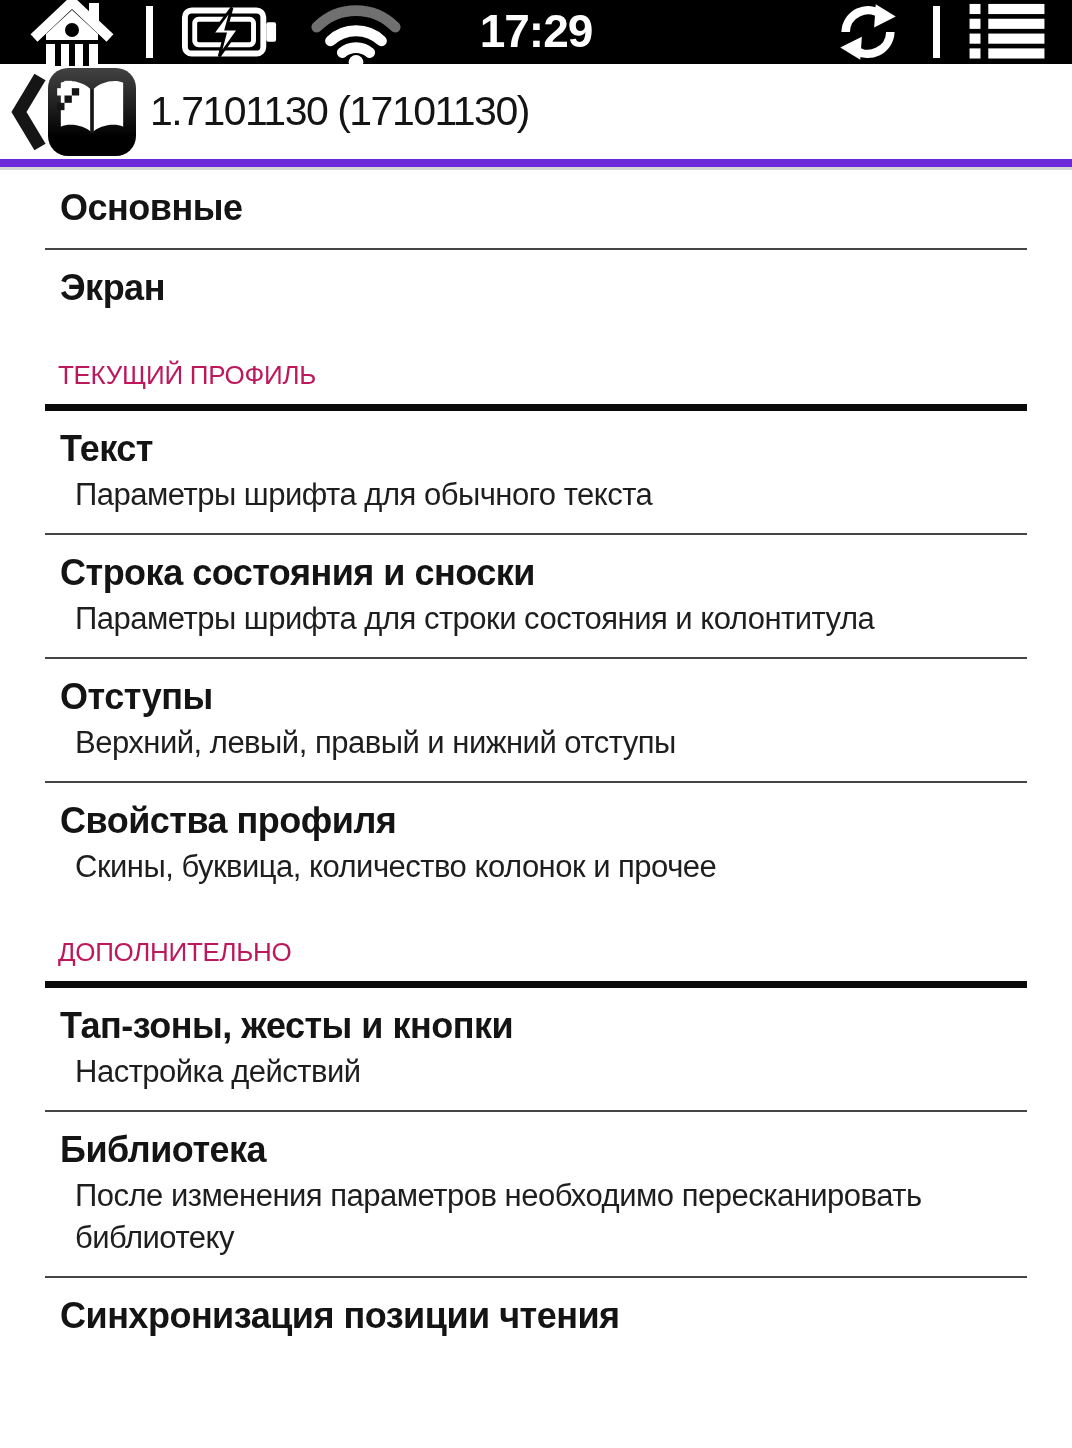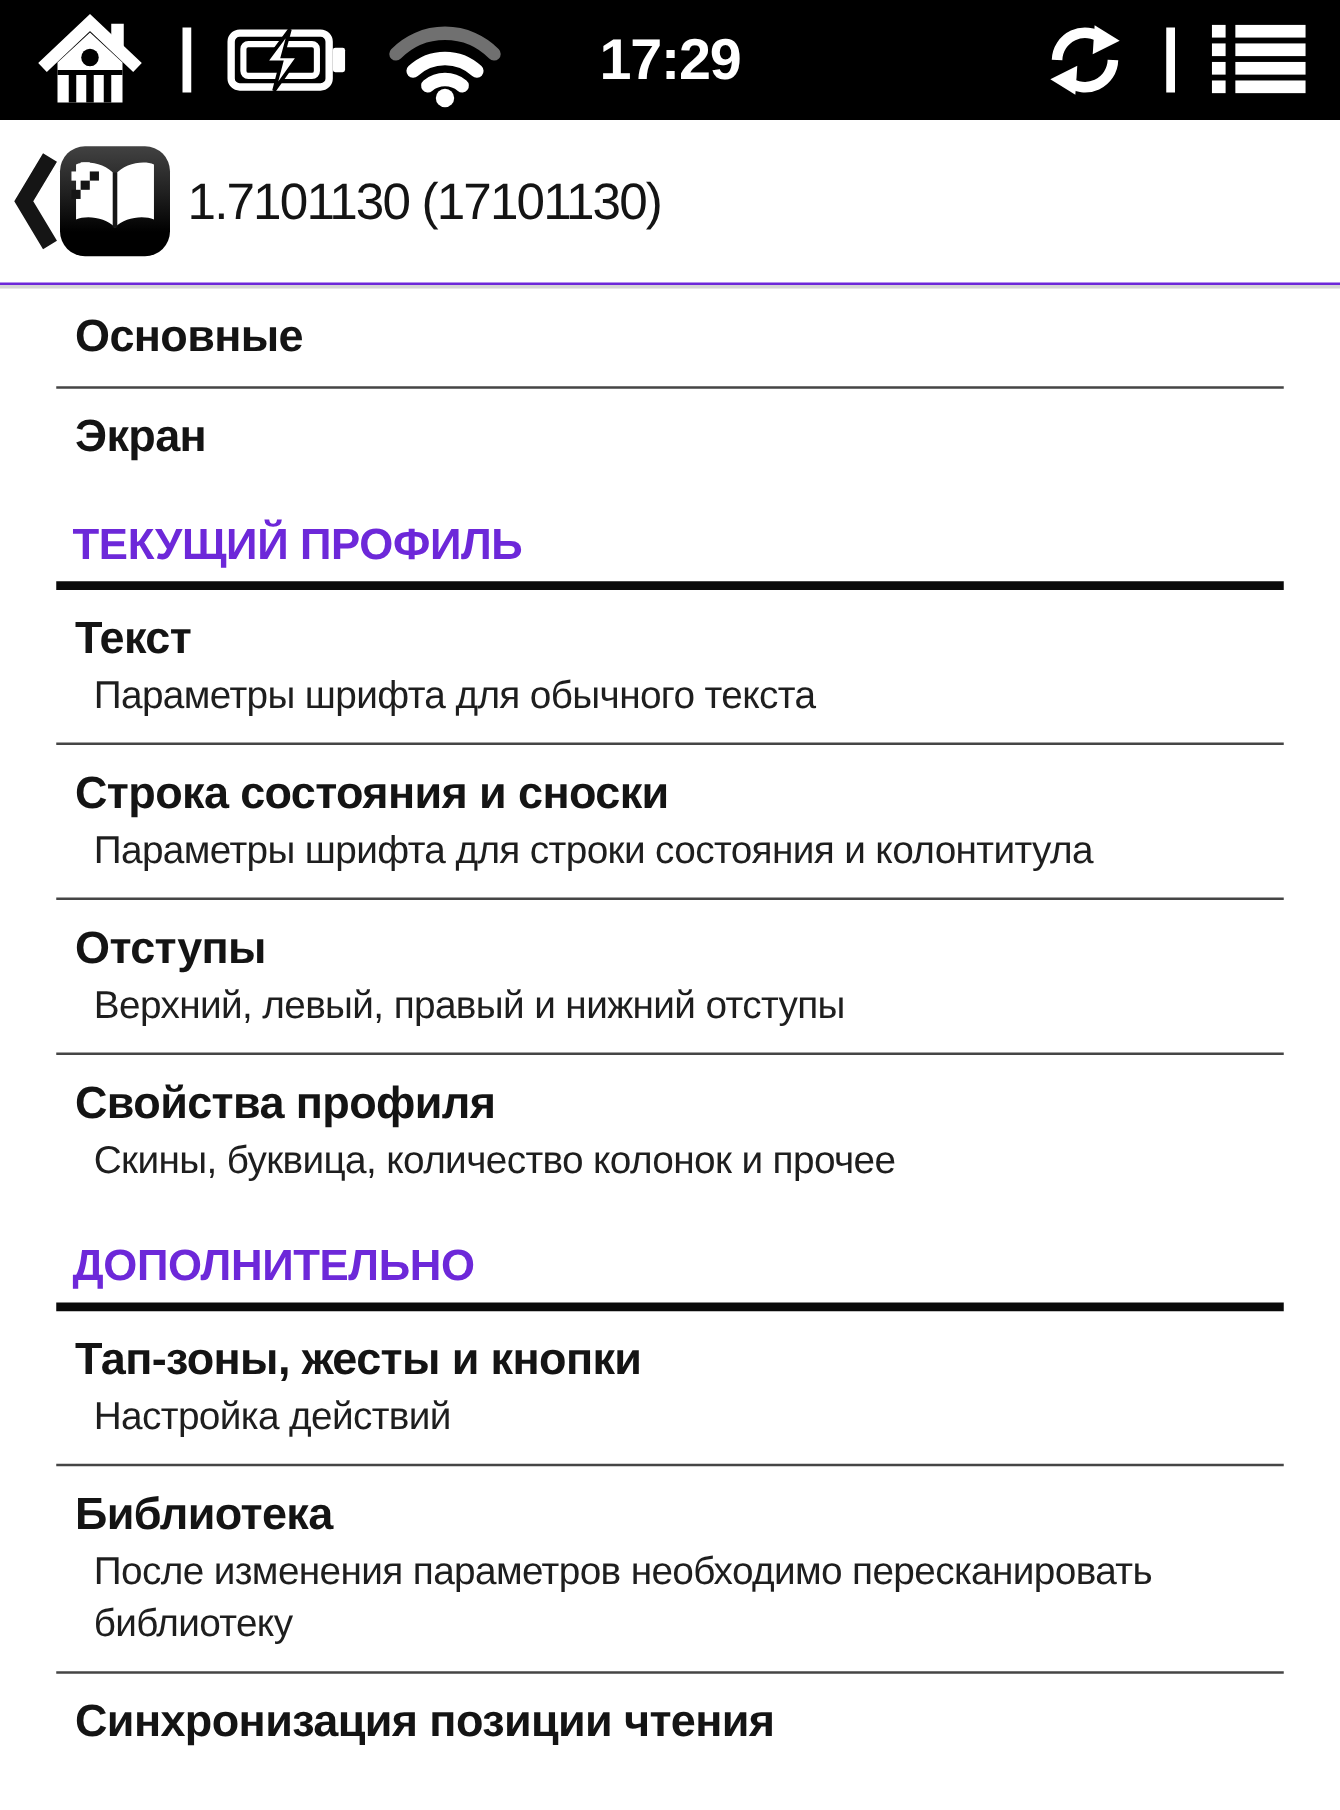--- a/index.html
+++ b/index.html
@@ -5,36 +5,36 @@
   * { margin:0; padding:0; box-sizing:border-box; }
   html,body { background:#888; }
   body { font-family:"Liberation Sans","DejaVu Sans",sans-serif; }
   .screen {
     width:1072px; height:1448px; margin:0 auto; background:#ffffff;
     overflow:hidden; position:relative;
   }
 
   
   .statusbar {
-    height:96px; background:#000; display:flex; align-items:center;
+    height:64px; background:#000; display:flex; align-items:center;
     position:relative; padding:0 26px;
   }
   .sb-left, .sb-right { display:flex; align-items:center; gap:28px; }
   .sb-right { margin-left:auto; }
   .sb-time {
     position:absolute; left:50%; top:50%; transform:translate(-50%,-52%);
     color:#fff; font-size:46px; font-weight:700; letter-spacing:-1px;
   }
   .sb-divider { width:7px; height:52px; background:#fff; }
   .sb-icon { display:block; }
 
   
   .header {
-    height:132px; background:#fff; display:flex; align-items:center;
-    padding:0 8px; border-bottom:2px solid #6d28d9;
+    height:103px; background:#fff; display:flex; align-items:center;
+    padding:0 8px; border-bottom:8px solid #6d28d9;
   }
   .header-underglow { height:3px; background:#d6d6d6; }
   .back-chevron { margin:0 0 0 2px; }
   .app-icon {
     width:88px; height:88px; border-radius:20px; margin-left:2px;
     background:linear-gradient(180deg,#424242 0%,#222 40%,#000 78%);
     position:relative; flex:0 0 auto;
   }
   .app-icon svg { position:absolute; left:0; top:0; }
   .header-title {
@@ -48,21 +48,21 @@
   .item-title {
     font-size:36px; font-weight:700; color:#141414;
     line-height:46px; letter-spacing:-0.5px;
   }
   .item-sub {
     font-size:31px; color:#1e1e1e; line-height:42px;
     padding-left:15px; margin-top:2px; letter-spacing:-0.5px;
   }
   .divider-thin { height:2px; background:#454545; margin:0 45px; }
   .section-label {
-    font-size:35px; font-weight:700; color:#6d28d9;
+    font-size:26px; font-weight:400; color:#be185d;
     letter-spacing:-0.3px; padding:30px 45px 0 58px; line-height:34px;
   }
   .divider-thick { height:7px; background:#0a0a0a; margin:12px 45px 0 45px; }
 </style>
 </head>
 <body>
 
 <div class="screen">
 
   <div class="statusbar">

